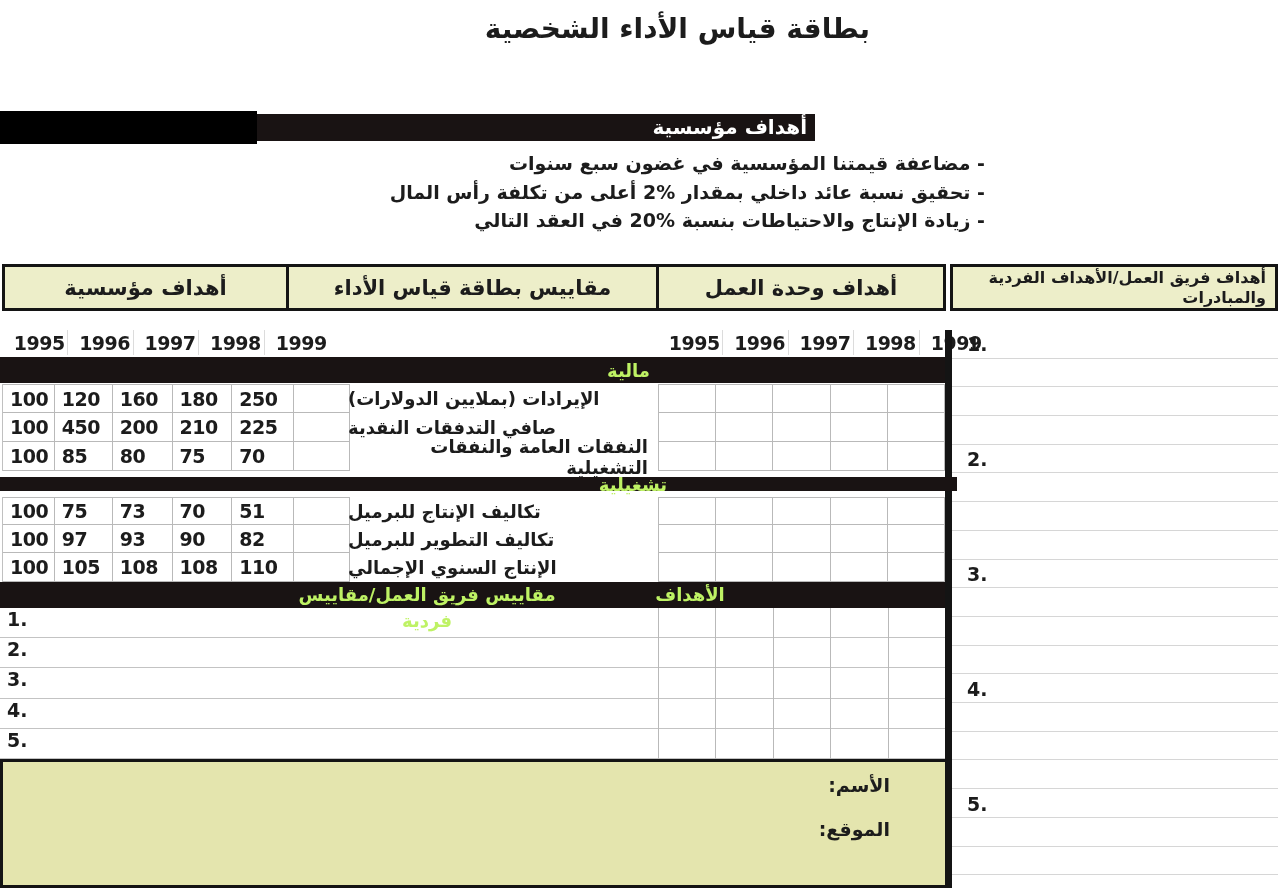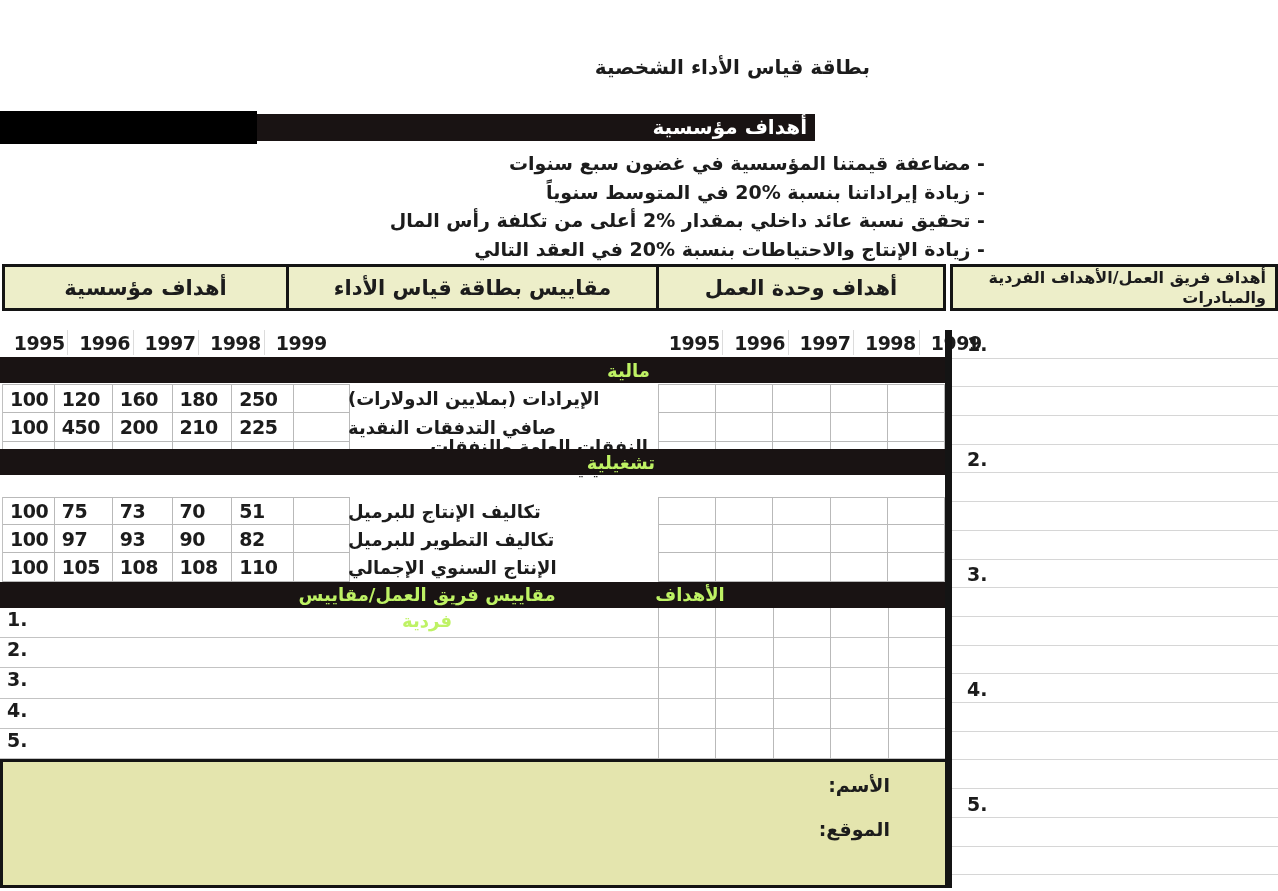--- a/index.html
+++ b/index.html
@@ -1,21 +1,21 @@
 <!DOCTYPE html>
 <html lang="ar"><head>
 <meta charset="utf-8">
 <style>
   html,body{margin:0;padding:0;background:#fff;}
   .page{position:relative;width:1278px;height:891px;background:#ffffff;overflow:hidden;
         font-family:"DejaVu Sans",sans-serif;color:#1c1c1c;}
   .abs{position:absolute;}
   .rtl{direction:rtl;unicode-bidi:embed;}
   
-  .title{top:12px;right:408px;font-size:20px;font-weight:bold;letter-spacing:0;margin-top:43px;}
+  .title{top:12px;right:408px;font-size:28px;font-weight:bold;letter-spacing:0;}
   
   .band1{top:114px;left:0;width:815px;height:27px;background:#191313;}
   .redact{position:absolute;left:0;top:-3px;width:257px;height:33px;background:#000;}
   .band1-label{position:absolute;right:8px;top:0;height:27px;line-height:27px;color:#fff;
                font-size:20px;font-weight:bold;}
   
   .bullets{top:149px;right:293px;text-align:right;font-size:19px;font-weight:bold;line-height:28.5px;}
   
   .hcell{top:264px;height:47px;background:#edeec9;border:3px solid #141414;box-sizing:border-box;
          display:flex;align-items:center;justify-content:center;font-weight:bold;font-size:21px;}
@@ -78,21 +78,20 @@
 
   <div class="abs title rtl">بطاقة قياس الأداء الشخصية</div>
 
   <div class="abs band1">
     <span class="redact"></span>
     <span class="band1-label rtl">أهداف مؤسسية</span>
   </div>
 
   <div class="abs bullets rtl">
     <div>- مضاعفة قيمتنا المؤسسية في غضون سبع سنوات</div>
-    <div>- زيادة إيراداتنا بنسبة %20 في المتوسط سنوياً</div>
     <div>- تحقيق نسبة عائد داخلي بمقدار %2 أعلى من تكلفة رأس المال</div>
     <div>- زيادة الإنتاج والاحتياطات بنسبة %20 في العقد التالي</div>
   </div>
 
   <div class="abs hcell hA rtl">أهداف مؤسسية</div>
   <div class="abs hcell hC rtl">أهداف وحدة العمل</div>
   <div class="abs hcell hB rtl">مقاييس بطاقة قياس الأداء</div>
   <div class="abs hcell hD rtl">أهداف فريق العمل/الأهداف الفردية والمبادرات</div>
 
   <div class="abs yrow" style="left:3px;">
@@ -165,21 +164,21 @@
     <div class="lbl rtl">النفقات العامة والنفقات التشغيلية</div>
     <div class="tgrid">
       <div class="tcell"></div>
         <div class="tcell"></div>
         <div class="tcell"></div>
         <div class="tcell"></div>
         <div class="tcell"></div>
     </div>
   </div>
 
-  <div class="abs sband" style="top:449px;height:26px;">
+  <div class="abs sband" style="top:477px;height:14px;padding-left:12px;">
     <span class="slabel rtl" style="right:290px;">تشغيلية</span>
   </div>
 
   <div class="abs drow rowtopline" style="top:497px;height:28px;">
     <div class="vals">
       <div class="vcell w52">100</div>
       <div class="vcell w58">75</div>
       <div class="vcell w60">73</div>
       <div class="vcell w60">70</div>
       <div class="vcell w62">51</div>

